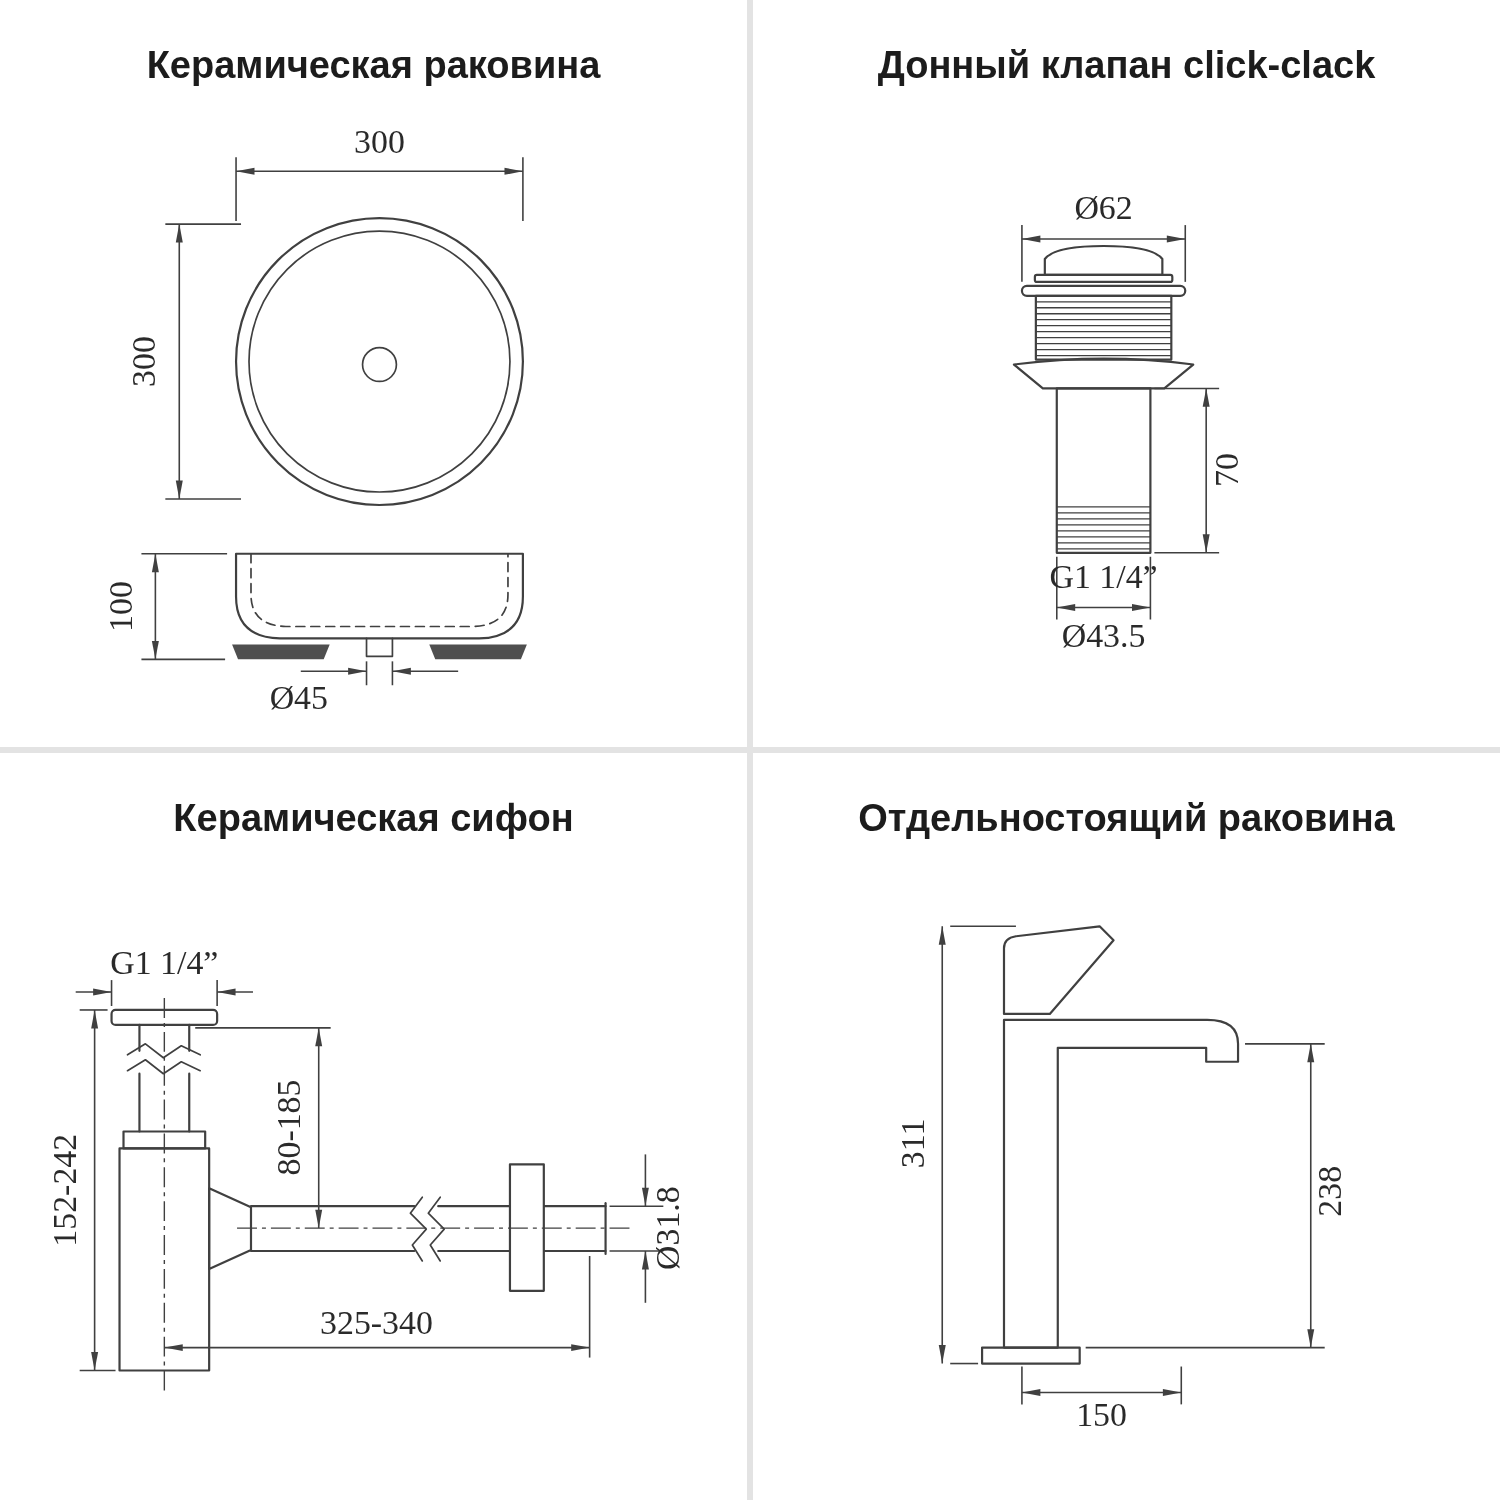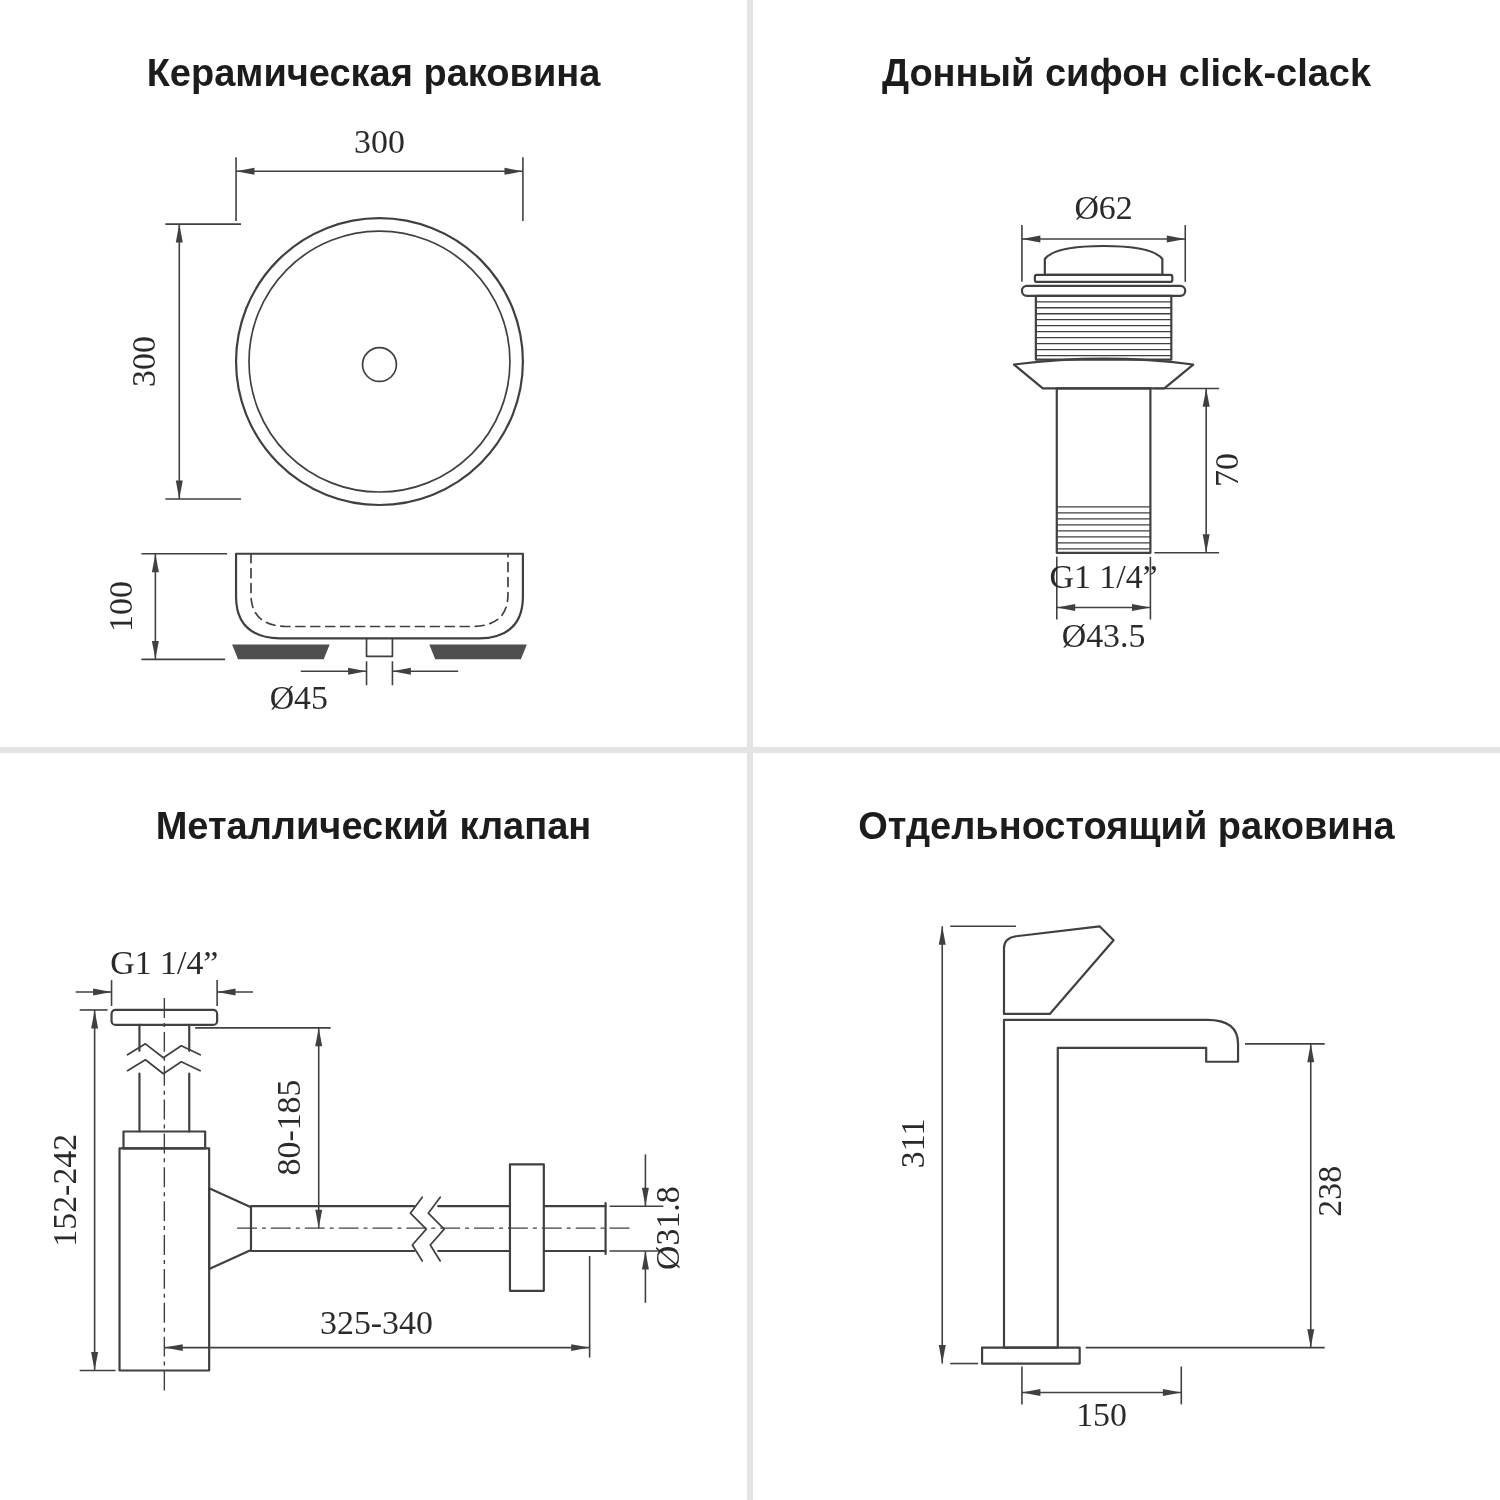--- a/index.html
+++ b/index.html
@@ -1,20 +1,20 @@
 <!DOCTYPE html>
 <html><head>
 <meta charset="utf-8">
 <style>
   *{box-sizing:border-box}
   html,body{margin:0;padding:0;background:#ffffff}
   .page{width:1500px;height:1500px;background:#e3e3e3;display:grid;
         grid-template-columns:747px 747px;grid-template-rows:747px 747px;gap:6px}
   .panel{position:relative;background:#ffffff;overflow:hidden}
-  .panel h2{position:absolute;top:44px;left:0;right:0;margin:8px;text-align:center;
+  .panel h2{position:absolute;top:44px;left:0;right:0;margin:0;text-align:center;
             font-family:"Liberation Sans","DejaVu Sans",sans-serif;font-weight:700;
             font-size:38px;color:#1c1c1c}
   svg.draw{position:absolute;left:0;top:0;width:747px;height:747px;display:block}
   .ln{fill:none;stroke:#404040;stroke-width:2.2;stroke-linejoin:round;stroke-linecap:round}
   .thin{stroke-width:1.7}
   .dim,.ext{fill:none;stroke:#404040;stroke-width:1.6}
   .dsh{stroke-dasharray:9 6}
   .cl{fill:none;stroke:#404040;stroke-width:1.4;stroke-dasharray:20 5 4 5}
   .fillshape{fill:#4f4f4f;stroke:none}
   .wfill{fill:#ffffff}
@@ -74,21 +74,21 @@
         <line class="ext" x1="368" y1="664" x2="368" y2="688"></line>
         <line class="ext" x1="394" y1="664" x2="394" y2="688"></line>
         <line class="dim" x1="302" y1="674" x2="368" y2="674" marker-end="url(#arr)"></line>
         <line class="dim" x1="460" y1="674" x2="394" y2="674" marker-end="url(#arr)"></line>
         <text x="300" y="712">Ø45</text>
       </g>
     </svg>
   </section>
 
   <section class="panel">
-    <h2>Донный сифон click-clack</h2>
+    <h2>Донный клапан click-clack</h2>
     <svg class="draw" viewBox="0 0 750 750">
 
       <g>
         <line class="ext" x1="270" y1="226" x2="270" y2="283"></line>
         <line class="ext" x1="434" y1="226" x2="434" y2="283"></line>
         <line class="dim" x1="270" y1="240" x2="434" y2="240" marker-start="url(#arr)" marker-end="url(#arr)"></line>
         <text x="352" y="220">Ø62</text>
       </g>
 
       <g>
@@ -133,21 +133,21 @@
         <line class="ext" x1="305" y1="559" x2="305" y2="622"></line>
         <line class="ext" x1="399" y1="559" x2="399" y2="622"></line>
         <text x="352" y="590">G1 1/4”</text>
         <line class="dim" x1="305" y1="610" x2="399" y2="610" marker-start="url(#arr)" marker-end="url(#arr)"></line>
         <text x="352" y="650">Ø43.5</text>
       </g>
     </svg>
   </section>
 
   <section class="panel">
-    <h2>Металлический клапан</h2>
+    <h2>Керамическая сифон</h2>
     <svg class="draw" viewBox="0 0 750 750">
 
       <line class="cl" x1="165" y1="246" x2="165" y2="642"></line>
 
       <g>
         <text x="165" y="222">G1 1/4”</text>
         <line class="ext" x1="112" y1="228" x2="112" y2="254"></line>
         <line class="ext" x1="218" y1="228" x2="218" y2="254"></line>
         <line class="dim" x1="76" y1="240" x2="112" y2="240" marker-end="url(#arr)"></line>
         <line class="dim" x1="254" y1="240" x2="218" y2="240" marker-end="url(#arr)"></line>

